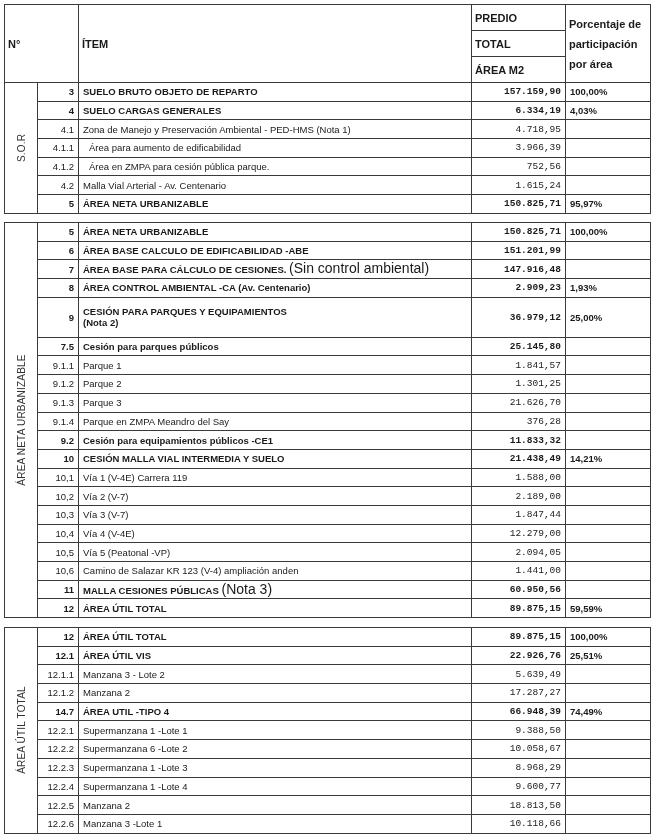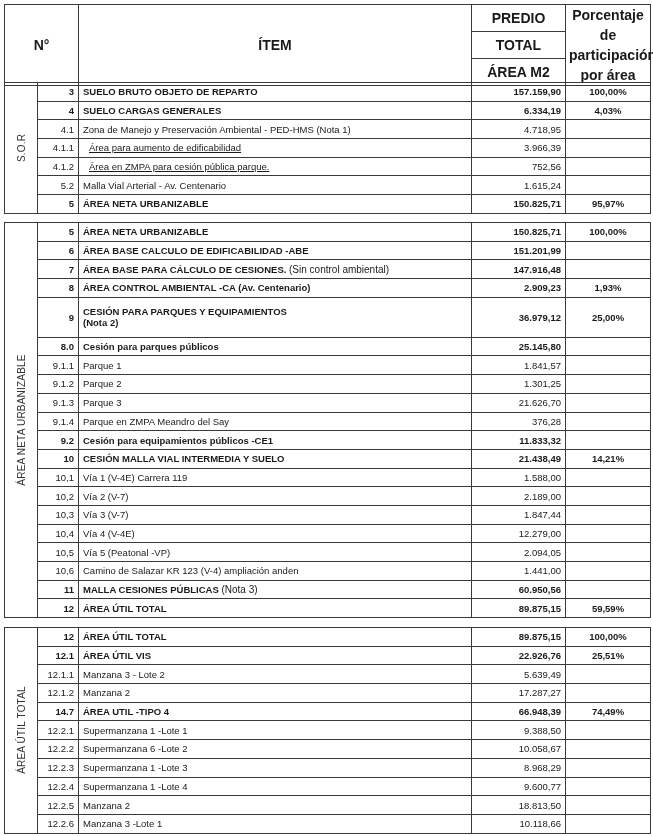--- a/index.html
+++ b/index.html
@@ -2,34 +2,34 @@
 <html><head>
 <meta charset="utf-8">
 <style>
   html, body { margin: 0; padding: 0; background: #ffffff; }
   body { width: 653px; height: 836px; position: relative; overflow: hidden;
          font-family: "Liberation Sans", sans-serif; color: #1a1a1a; }
   .tbl { position: absolute; left: 4px; width: 646px; border-collapse: collapse; table-layout: fixed; }
   .tbl td { border: 1px solid #3a3a3a; padding: 0 4px; font-size: 9.5px; line-height: 11px; overflow: hidden; white-space: nowrap; }
   col.c1 { width: 33px; } col.c2 { width: 41px; } col.c3 { width: 393px; } col.c4 { width: 94px; } col.c5 { width: 85px; }
   .num { text-align: right; }
-  .val { text-align: right; }
-  .pct { text-align: center; }
+  .val { text-align: right; font-family: Liberation Mono, monospace; }
+  .pct { }
   .b { font-weight: bold; }
-  .note { font-weight: normal; font-size: 10px; }
+  .note { font-weight: normal; font-size: 14px; }
   .grp { position: relative; padding: 0 !important; }
   .grp span { position: absolute; left: 50%; top: 50%; transform: translate(-50%, -50%) rotate(-90deg);
               white-space: nowrap; font-size: 10px; color: #333; letter-spacing: 0.2px; }
-  .indent { padding-left: 10px !important; text-decoration: underline; }
+  .indent { padding-left: 10px !important; }
   #t1 { top: 82px; } #t1 tr { height: 18.7px; }
   #t2 { top: 222px; } #t3 { top: 627px; }
   #t2 tr, #t3 tr { height: 18.7px; }
   #t2 tr.tall { height: 40px; }
   #thead { position: absolute; left: 4px; top: 4px; width: 646px; border-collapse: collapse; table-layout: fixed; }
-  #thead td { border: 1px solid #3a3a3a; font-weight: bold; text-align: center; font-size: 14px; height: 25px; padding: 0 3px; }
+  #thead td { border: 1px solid #3a3a3a; font-weight: bold; text-align: left; font-size: 11px; height: 25px; padding: 0 3px; }
   .wrap { white-space: normal !important; }
 </style>
 </head>
 <body>
 
 <table id="thead">
   <colgroup>
       <col style="width:74px">
       <col style="width:393px">
       <col style="width:94px">
@@ -87,21 +87,21 @@
         <td class="val">3.966,39</td>
         <td class="pct"></td>
       </tr>
       <tr>
         <td class="num">4.1.2</td>
         <td class=" indent"><span>Área en ZMPA para cesión pública parque.</span></td>
         <td class="val">752,56</td>
         <td class="pct"></td>
       </tr>
       <tr>
-        <td class="num">5.2</td>
+        <td class="num">4.2</td>
         <td class=""><span>Malla Vial Arterial - Av. Centenario</span></td>
         <td class="val">1.615,24</td>
         <td class="pct"></td>
       </tr>
       <tr>
         <td class="num b">5</td>
         <td class="b"><span>ÁREA NETA URBANIZABLE</span></td>
         <td class="val b">150.825,71</td>
         <td class="pct b">95,97%</td>
       </tr>
@@ -144,21 +144,21 @@
         <td class="val b">2.909,23</td>
         <td class="pct b">1,93%</td>
       </tr>
       <tr class="tall">
         <td class="num b">9</td>
         <td class="b wrap"><span>CESIÓN PARA PARQUES Y EQUIPAMIENTOS</span><br><span class="">(Nota 2)</span></td>
         <td class="val b">36.979,12</td>
         <td class="pct b">25,00%</td>
       </tr>
       <tr>
-        <td class="num b">8.0</td>
+        <td class="num b">7.5</td>
         <td class="b"><span>Cesión para parques públicos</span></td>
         <td class="val b">25.145,80</td>
         <td class="pct b"></td>
       </tr>
       <tr>
         <td class="num">9.1.1</td>
         <td class=""><span>Parque 1</span></td>
         <td class="val">1.841,57</td>
         <td class="pct"></td>
       </tr>

